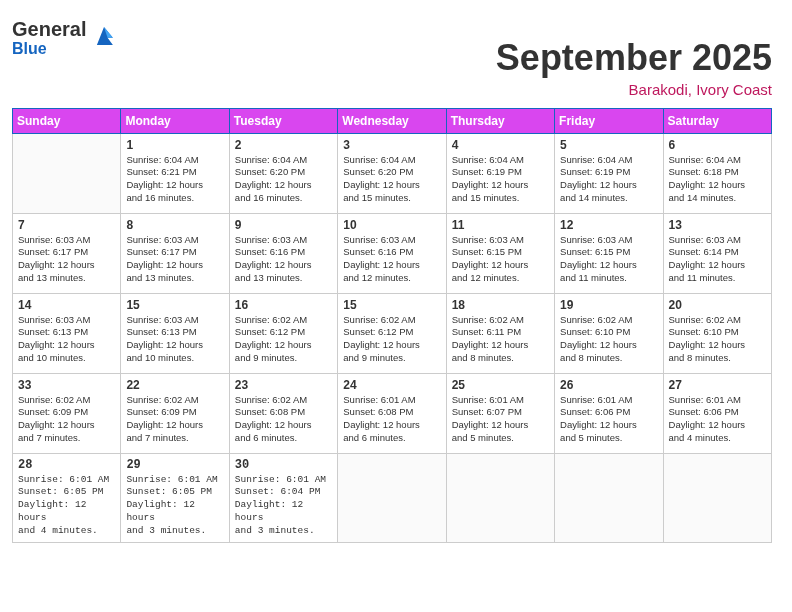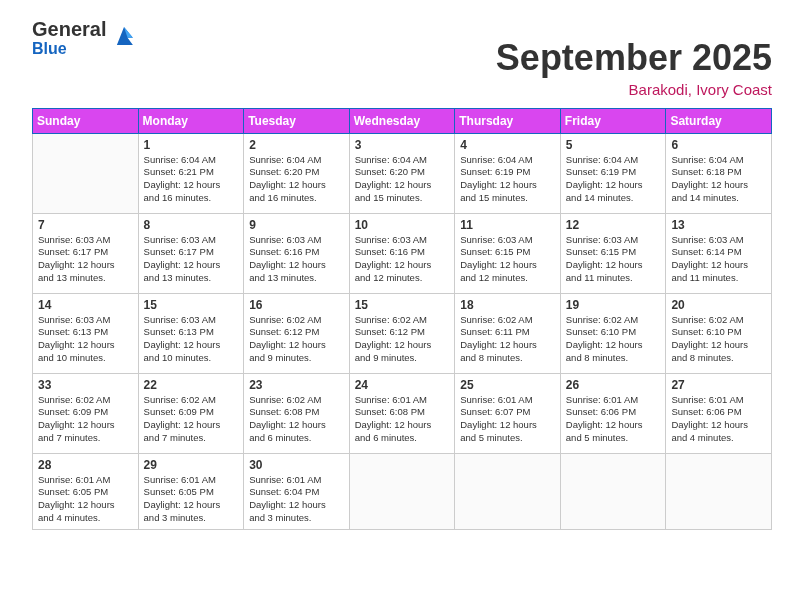--- a/index.html
+++ b/index.html
@@ -6,21 +6,21 @@
     body {
       font-family: Arial, sans-serif;
       background: #fff;
       width: 792px;
       height: 612px;
       overflow: hidden;
     }
     .page {
       width: 792px;
       height: 612px;
-      padding: 18px 20px 12px 32px;
+      padding: 18px 20px 12px 12px;
       background: #fff;
       border-radius: 21px;
     }
     .header {
       display: flex;
       justify-content: space-between;
       align-items: flex-start;
       margin-bottom: 10px;
     }
     .logo {
@@ -79,20 +79,21 @@
     .day-info {
       font-size: 9.5px;
       color: #333;
       line-height: 1.35;
     }
     .empty-cell {
       background: #fafafa;
     }
     tbody tr:last-child td {
       height: 72px;
+      font-family: Liberation Mono, monospace;
     }
   </style>
 </head>
 <body>
 
 <div class="page">
   <div class="header">
     <div class="logo">
       <div>
         <div style="display:flex;align-items:center;">

